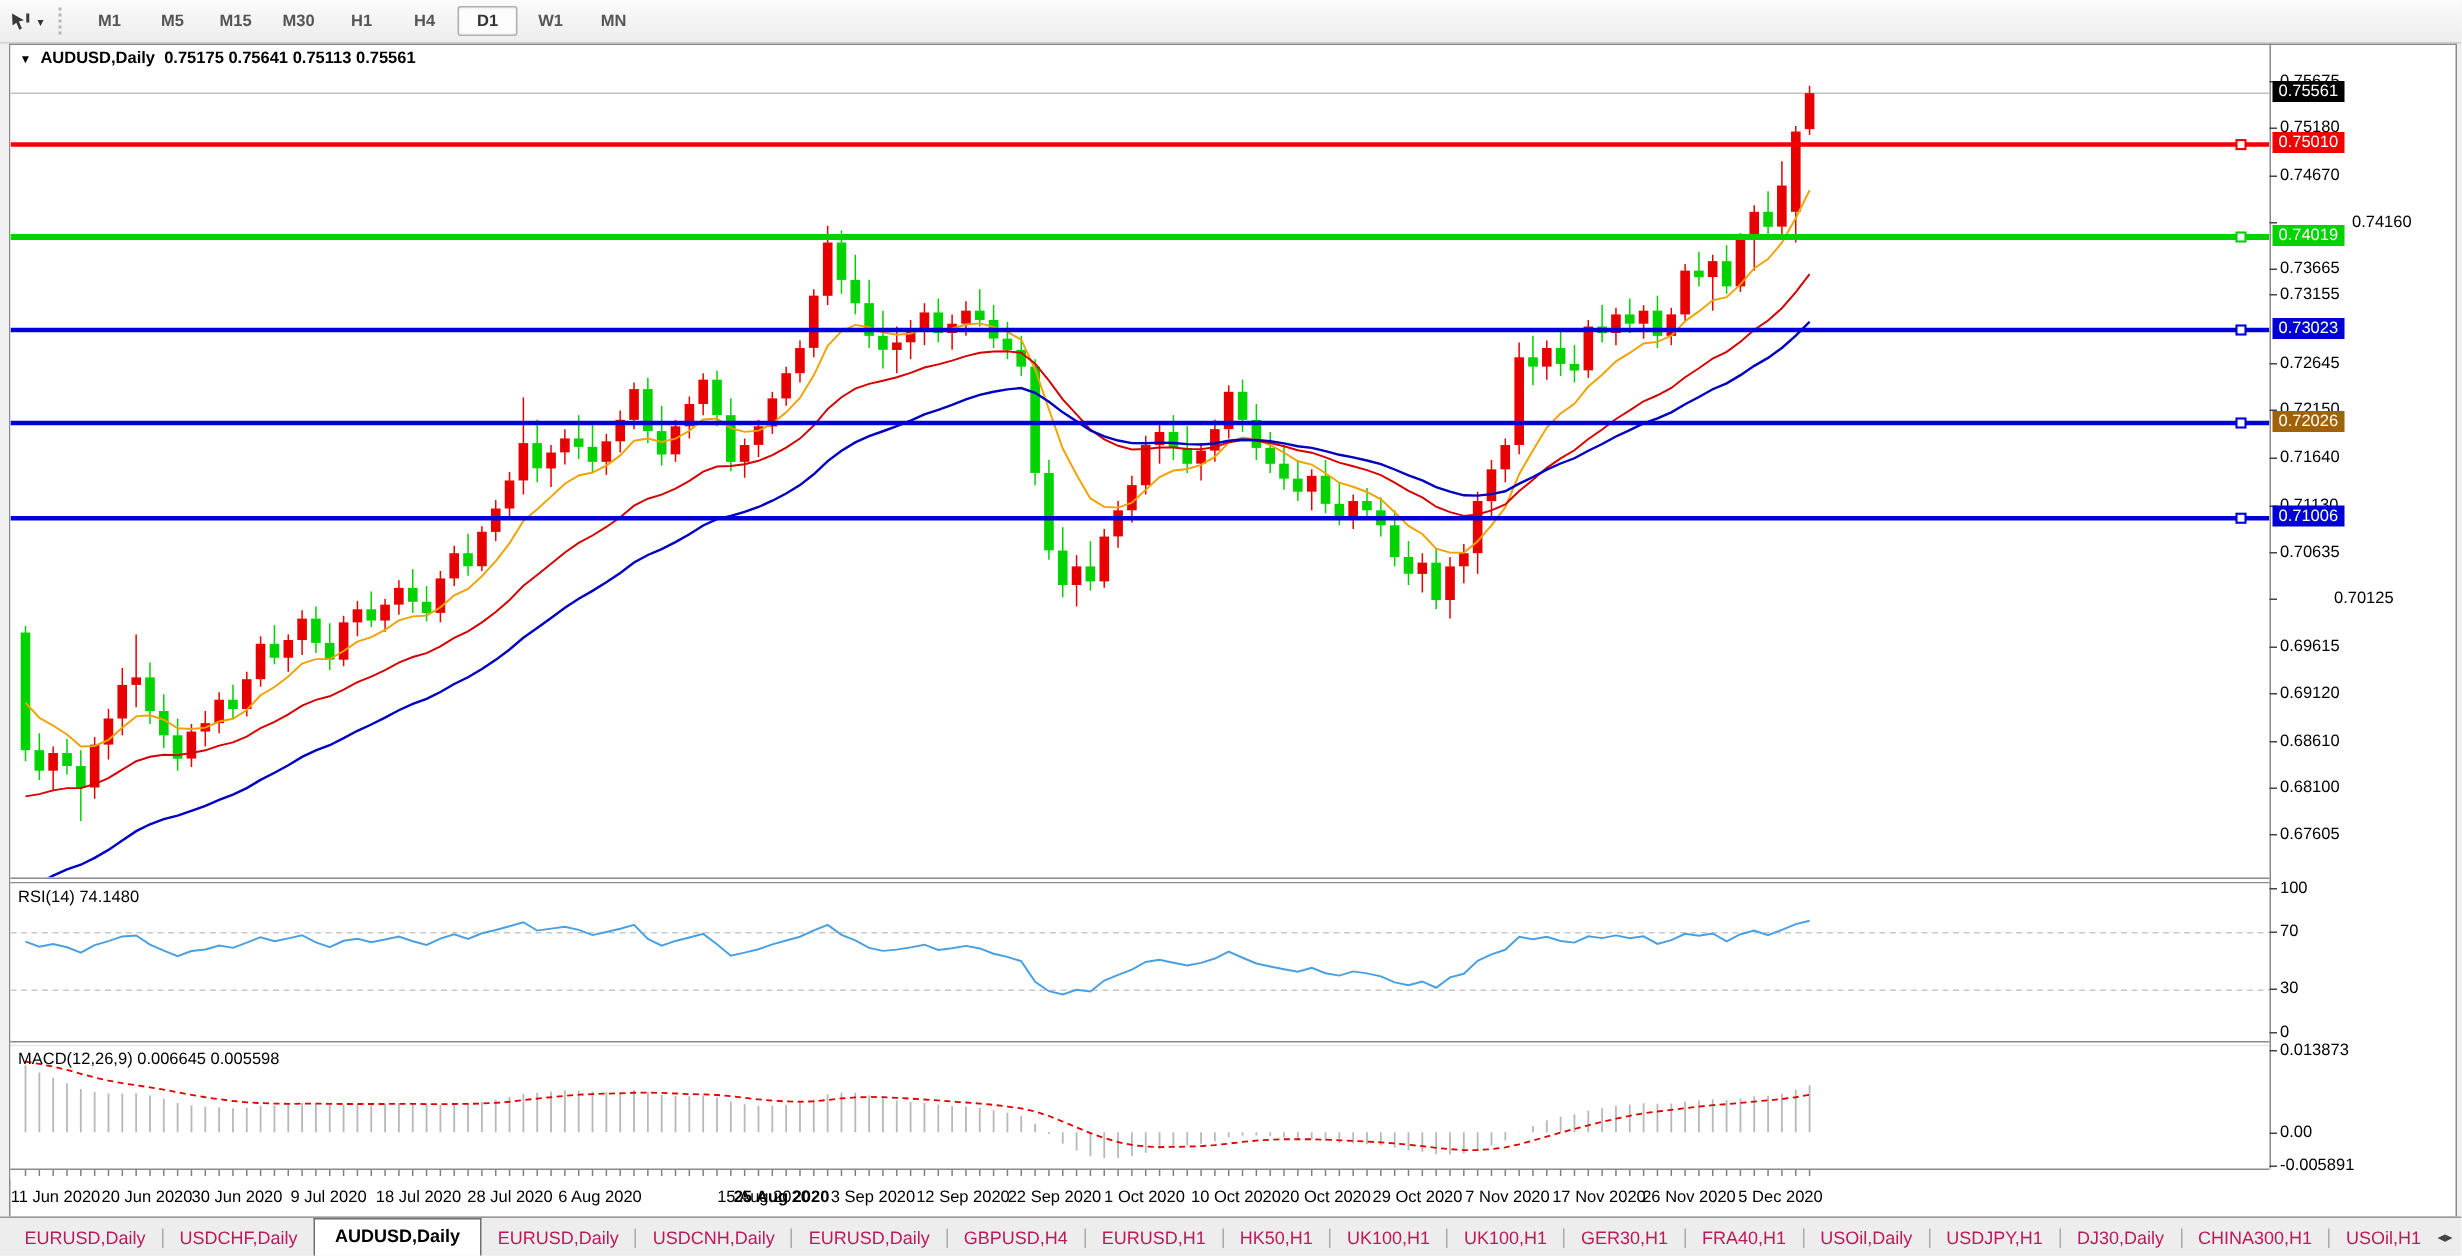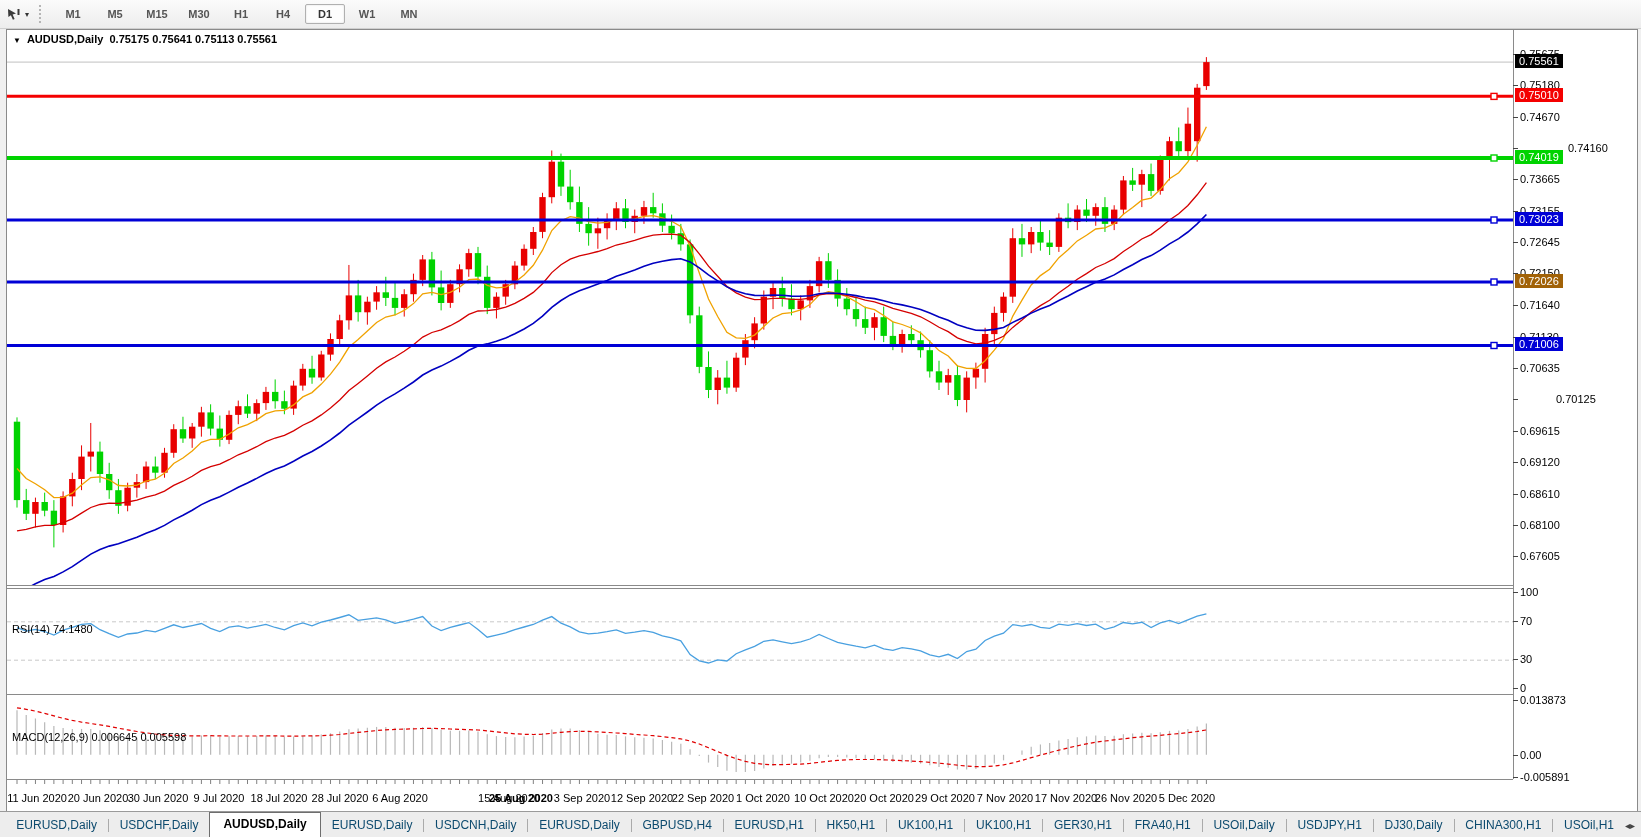--- a/index.html
+++ b/index.html
@@ -16,30 +16,30 @@
     padding:3px 6px;margin:0 1px;border:1px solid transparent;border-radius:2px;cursor:default;}
   .tf-btn.active{background:#fdfdfd;border:1px solid #b0b0b0;box-shadow:inset 0 0 2px #ddd;color:#333;}
   
   #chart-bg{position:absolute;left:6px;top:29px;width:1630px;height:781px;background:#fff;
     border:1px solid #8a8a8a;}
   .pane-svg{position:absolute;background:#fff;}
   .sep{position:absolute;left:7px;width:1506px;height:2px;border-top:1px solid #8a8a8a;border-bottom:1px solid #8a8a8a;background:#fff;}
   #axis-vline{position:absolute;left:1513px;top:29px;width:1px;height:750px;background:#8a8a8a;}
   #chart-title{position:absolute;left:13px;top:33px;font-size:11px;font-weight:bold;color:#000;}
   #chart-title .dd{font-size:8px;margin-right:6px;color:#000;}
-  .pane-label{position:absolute;left:12px;font-size:11px;color:#000;margin-top:31px;}
+  .pane-label{position:absolute;left:12px;font-size:11px;color:#000;}
   .axis-label{position:absolute;left:1520px;font-size:11px;color:#000;white-space:nowrap;}
   .axis-label::before{content:"";position:absolute;left:-7px;top:6px;width:5px;height:1px;background:#444;}
   .badge{position:absolute;left:1515px;font-size:11px;color:#fff;padding:1px 4px 1px 4px;
     white-space:nowrap;line-height:12px;}
   .date-label{position:absolute;top:792px;width:70px;text-align:center;font-size:11px;color:#000;white-space:nowrap;}
   
   #tab-bar{position:absolute;left:0;top:811px;width:1641px;height:26px;background:#ededed;
     border-top:1px solid #9a9a9a;display:flex;align-items:center;white-space:nowrap;overflow:hidden;}
-  .tab{font-size:12px;color:#0c4a6e;padding:4px 11px;cursor:default;}
+  .tab{font-size:12px;color:#be185d;padding:4px 11px;cursor:default;}
   .tab.active{background:#fff;border:1px solid #6e6e6e;border-bottom:none;font-weight:bold;color:#000;
     padding:4px 13px;height:18px;margin-top:0px;}
   .tab-div{width:1px;height:13px;background:#aaa;}
   #tab-arrows{margin-left:auto;display:flex;align-items:center;padding-right:6px;color:#444;font-size:10px;}
 </style>
 </head>
 <body>
 
 <div id="toolbar">
   <div class="tool-icon">
@@ -620,21 +620,21 @@
 </div>
 <div class="pane-label" style="top:592px;">RSI(14) 74.1480</div>
 <div class="pane-label" style="top:700px;">MACD(12,26,9) 0.006645 0.005598</div>
 
 <div id="price-axis">
     <div class="axis-label" style="top:48px;">0.75675</div>
     <div class="axis-label" style="top:79px;">0.75180</div>
     <div class="axis-label" style="top:111px;">0.74670</div>
     <div class="axis-label" style="top:142px;padding-left:48px;">0.74160</div>
     <div class="axis-label" style="top:173px;">0.73665</div>
-    <div class="axis-label" style="top:205px;text-align:center;">0.73155</div>
+    <div class="axis-label" style="top:190px;text-align:center;">0.73155</div>
     <div class="axis-label" style="top:236px;">0.72645</div>
     <div class="axis-label" style="top:267px;">0.72150</div>
     <div class="axis-label" style="top:299px;">0.71640</div>
     <div class="axis-label" style="top:331px;">0.71130</div>
     <div class="axis-label" style="top:362px;">0.70635</div>
     <div class="axis-label" style="top:393px;padding-left:36px;">0.70125</div>
     <div class="axis-label" style="top:425px;">0.69615</div>
     <div class="axis-label" style="top:456px;">0.69120</div>
     <div class="axis-label" style="top:488px;">0.68610</div>
     <div class="axis-label" style="top:519px;">0.68100</div>

